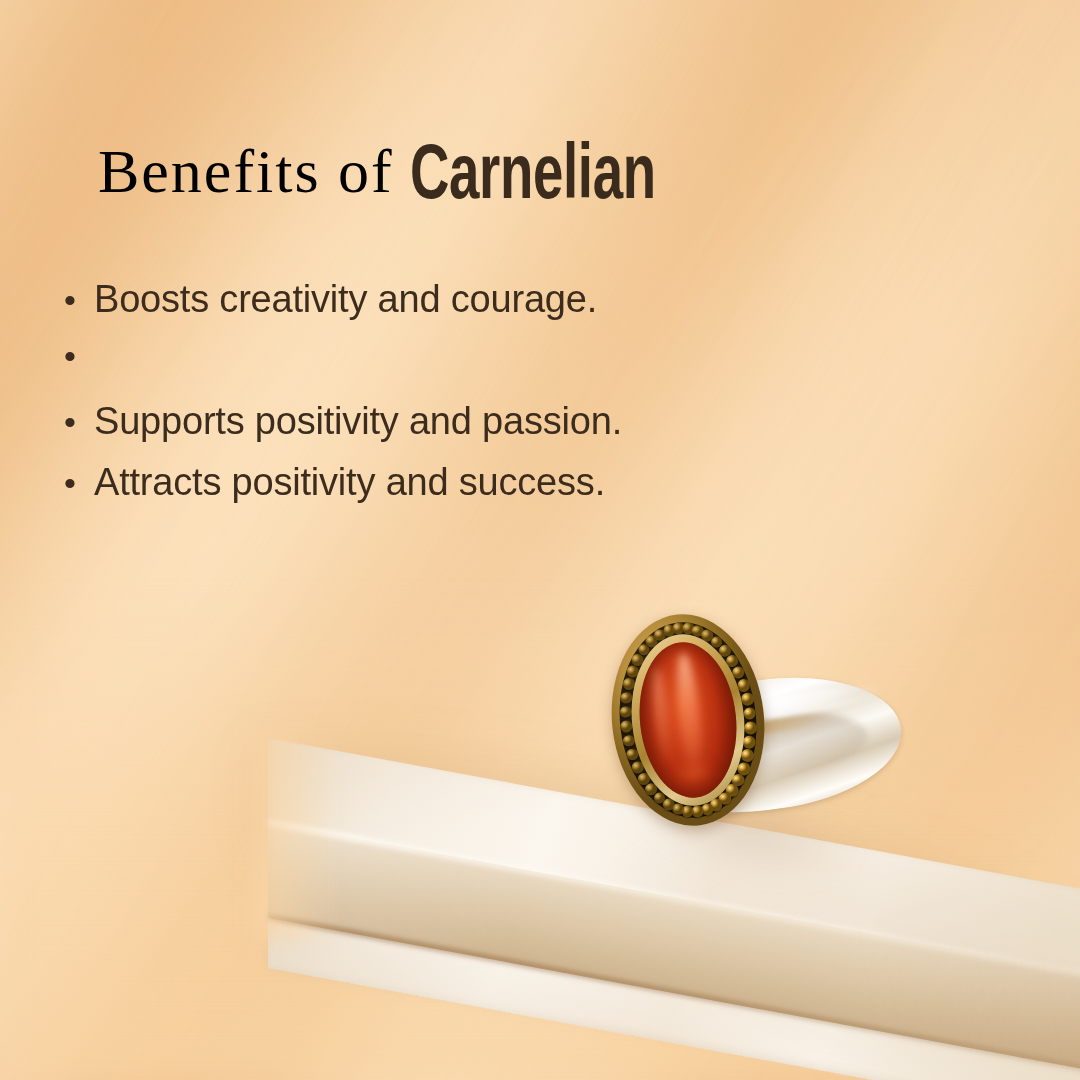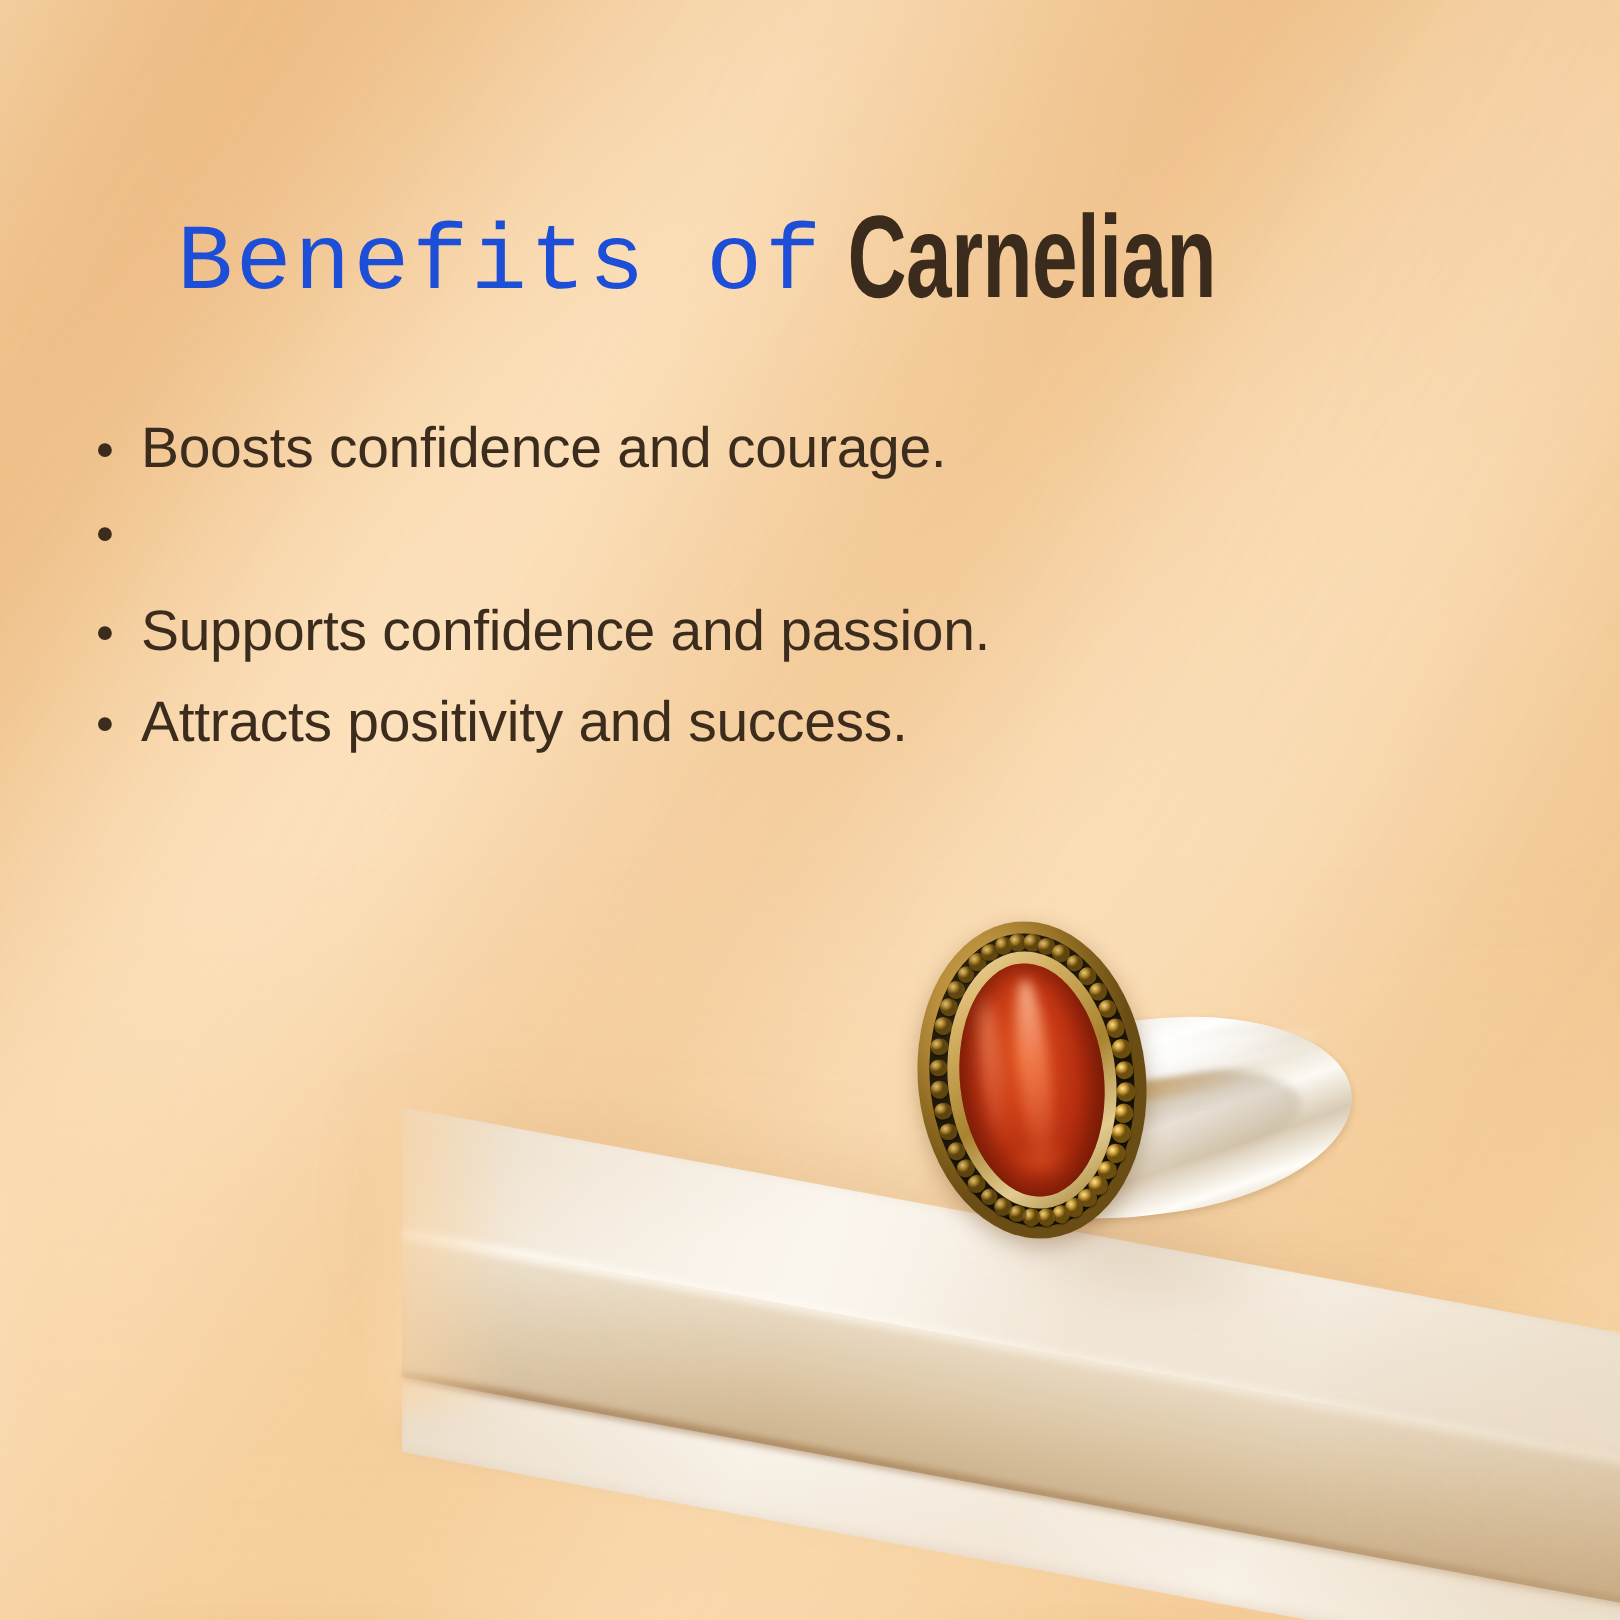--- a/index.html
+++ b/index.html
@@ -92,27 +92,26 @@
   }
 
   .headline {
     position: absolute;
     left: 98px;
     top: 126px;
     white-space: nowrap;
     line-height: 1;
   }
   .headline .h-light {
-    font-family: Liberation Mono, monospace;
+    font-family: Liberation Serif, serif;
     font-weight: 300;
     font-size: 62px;
     letter-spacing: 2.0px;
-    color: #1d4ed8;
+    color: #000000;
     vertical-align: baseline;
-    margin-left: 20px;
   }
   .headline .h-bold {
     font-family: "Liberation Sans", sans-serif;
     font-weight: 700;
     font-size: 78px;
     letter-spacing: -0.5px;
     color: #3B2B1C;
     transform: scaleX(0.70);
     transform-origin: left bottom;
     display: inline-block;
@@ -528,28 +527,28 @@
 
   <div class="text-layer">
 
     <div class="headline">
       <span class="h-light">Benefits of</span><span class="h-bold">Carnelian</span>
     </div>
 
     <div class="bullets">
       <div class="bullet-row">
         <span class="bullet-dot">•</span>
-        <span class="bullet-text">Boosts confidence and courage.</span>
+        <span class="bullet-text">Boosts creativity and courage.</span>
       </div>
       <div class="bullet-row">
         <span class="bullet-dot">•</span>
       </div>
       <div class="bullet-row">
         <span class="bullet-dot">•</span>
-        <span class="bullet-text">Supports confidence and passion.</span>
+        <span class="bullet-text">Supports positivity and passion.</span>
       </div>
       <div class="bullet-row">
         <span class="bullet-dot">•</span>
         <span class="bullet-text">Attracts positivity and success.</span>
       </div>
     </div>
 
   </div>
 </div>
 

